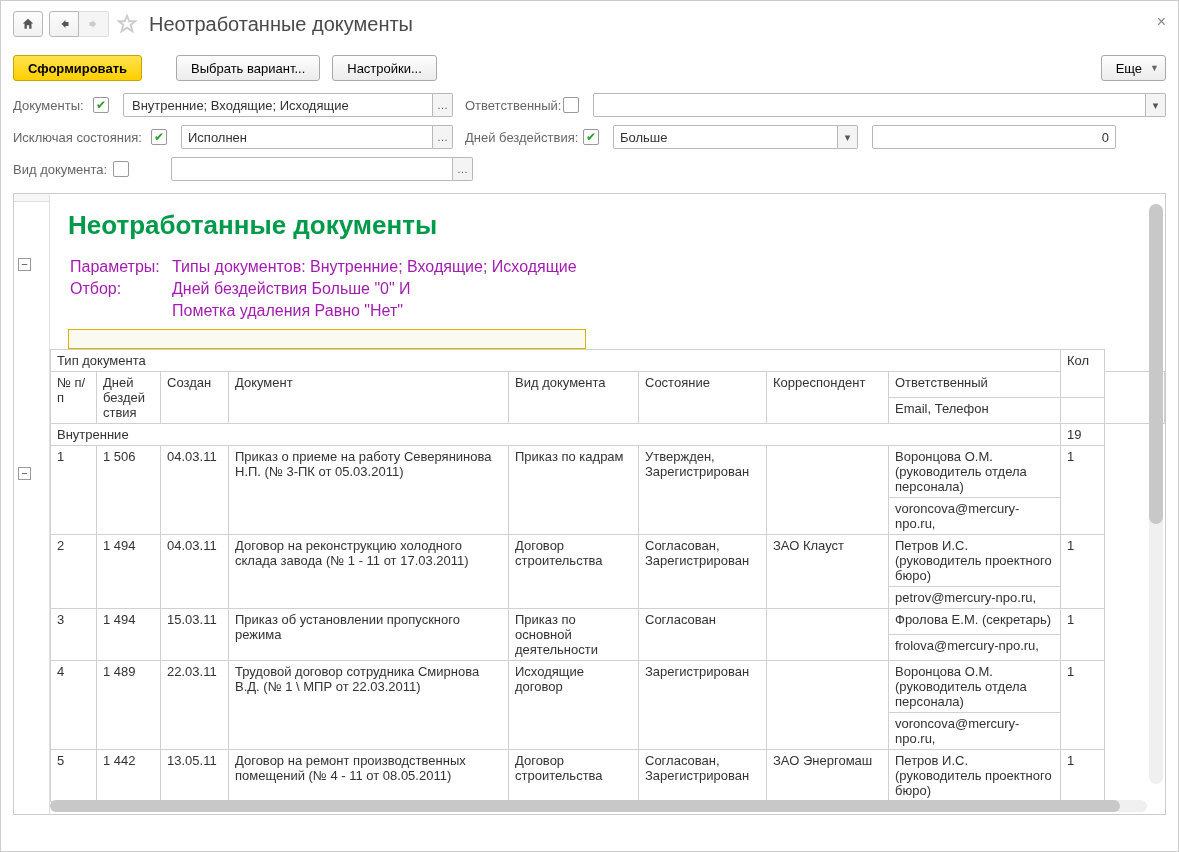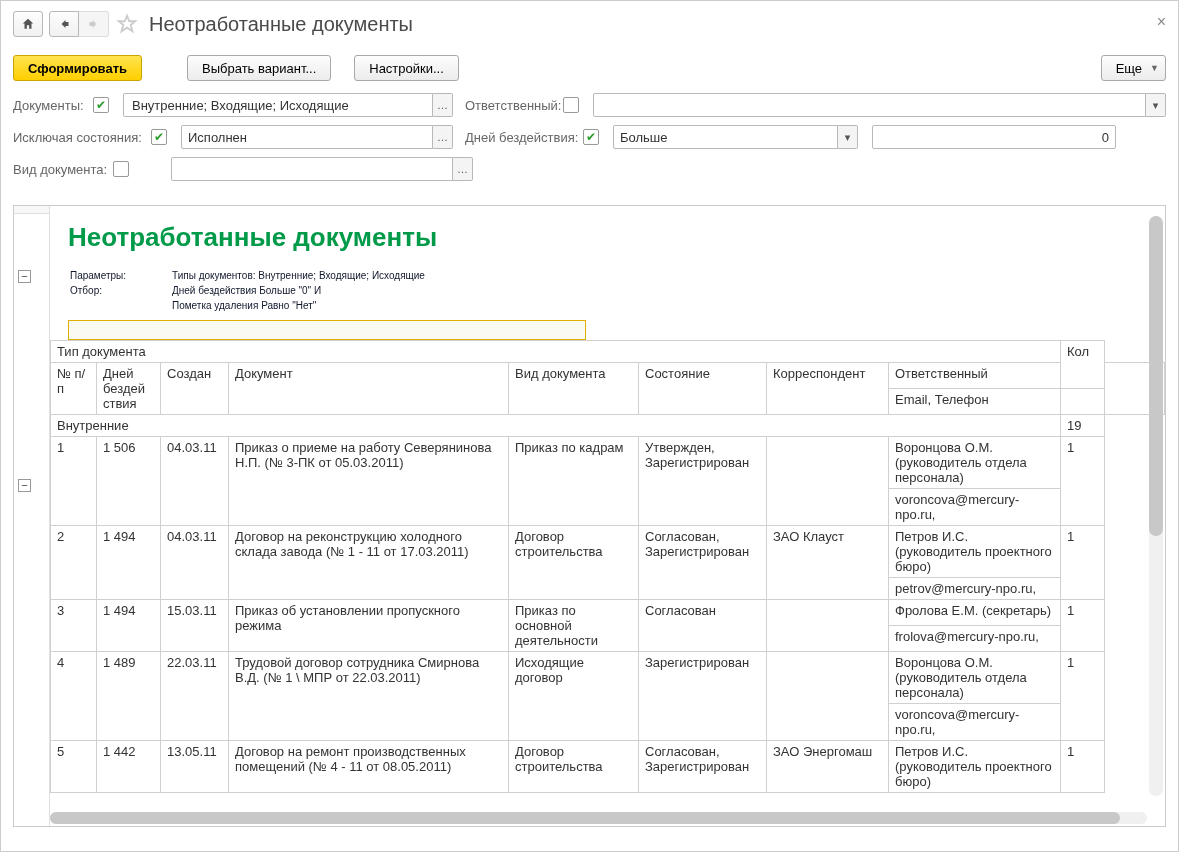--- a/index.html
+++ b/index.html
@@ -9,27 +9,27 @@
   .topbar { display:flex; align-items:center; gap:6px; margin-bottom:18px; }
   .icon-btn { width:30px; height:26px; border:1px solid #b8b8b8; border-radius:3px; background:linear-gradient(#fdfdfd,#f1f1f1); display:flex; align-items:center; justify-content:center; cursor:pointer;}
   .icon-btn.disabled { background:#f5f5f5; border-color:#ddd; color:#bbb; cursor:default;}
   .nav-pair { display:flex; }
   .nav-pair .icon-btn:first-child { border-top-right-radius:0; border-bottom-right-radius:0;}
   .nav-pair .icon-btn:last-child { border-top-left-radius:0; border-bottom-left-radius:0; border-left:0;}
   .star { width:24px; height:24px; color:#ccc; display:flex; align-items:center; justify-content:center;}
   .title { font-size:20px; color:#4a4a4a; margin-left:4px;}
   .close-x { position:absolute; right:12px; top:12px; font-size:16px; color:#888; cursor:pointer;}
   
-  .action-row { display:flex; align-items:center; gap:23px; margin-bottom:12px;}
+  .action-row { display:flex; align-items:center; gap:12px; margin-bottom:12px;}
   .btn { height:26px; padding:0 14px; border:1px solid #a9a9a9; border-radius:3px; background:linear-gradient(#fdfdfd,#ececec); font-size:13px; cursor:pointer; display:flex; align-items:center;}
   .btn-primary { background:linear-gradient(#ffe34f,#ffcf00); border-color:#caa400; font-weight:bold;}
   .btn-more { margin-left:auto; padding-right:6px;}
   .chev-down { margin-left:8px; font-size:9px; color:#666;}
   
-  .filters { margin-bottom:24px;}
+  .filters { margin-bottom:12px;}
   .frow { display:flex; align-items:center; margin-bottom:8px;}
   .flabel { color:#666; font-size:13px; white-space:nowrap;}
   .fl1 { width:80px;}
   .fl2 { width:138px;}
   .fl3 { width:98px;}
   .fl4 { width:118px;}
   .cb { width:16px; height:16px; border:1px solid #999; border-radius:2px; display:inline-flex; align-items:center; justify-content:center; margin-right:14px; cursor:pointer;}
   .cb.checked::after { content:"✔"; color:#2a9d2a; font-size:12px; line-height:1;}
   .input-wrap { display:flex; align-items:stretch; height:24px;}
   .inp { border:1px solid #b8b8b8; border-radius:2px 0 0 2px; padding:0 6px; font-size:13px; height:24px; background:#fff; color:#333;}
@@ -40,21 +40,21 @@
   .w-sel { width:225px;}
   .w-num { width:244px; text-align:right;}
   
   .report-frame { border:1px solid #ccc; height:622px; position:relative; overflow:hidden;}
   .gutter { width:36px; position:absolute; left:0; top:0; bottom:0; border-right:1px solid #e0e0e0; background:#fff;}
   .gutter-top { height:8px; border-bottom:1px solid #e0e0e0; background:#f7f7f7;}
   .collapse { width:13px; height:13px; border:1px solid #999; margin:4px 0 0 4px; display:flex; align-items:center; justify-content:center; font-size:11px; line-height:1; cursor:pointer; color:#444;}
   .report-body { margin-left:36px; height:100%; overflow:auto; padding:0; }
   .report-inner { padding:16px 18px 0 18px; }
   .rpt-title { font-size:26px; font-weight:bold; color:#009a49; margin:0 0 14px 0;}
-  .param-table td { vertical-align:top; padding:1px 6px 1px 0; font-size:10px; color:#0f172a;}
+  .param-table td { vertical-align:top; padding:1px 6px 1px 0; font-size:16px; color:#a21caf;}
   .param-label { width:100px; color:#333;}
   .highlight { margin-top:6px; width:518px; height:20px; background:#fafaf0; border:1px solid #e0b000;}
   
   table.data { border-collapse:collapse; width:100%; margin-top:0;}
   table.data th, table.data td { border:1px solid #d0d0d0; padding:3px 6px; text-align:left; font-size:13px; font-weight:normal; vertical-align:top; color:#333;}
   table.data th { background:#fff;}
   .num { text-align:right; }
   .group-row td { border:1px solid #d0d0d0; padding:2px 6px;}
   .col-n { width:46px;}
   .col-days { width:64px;}

